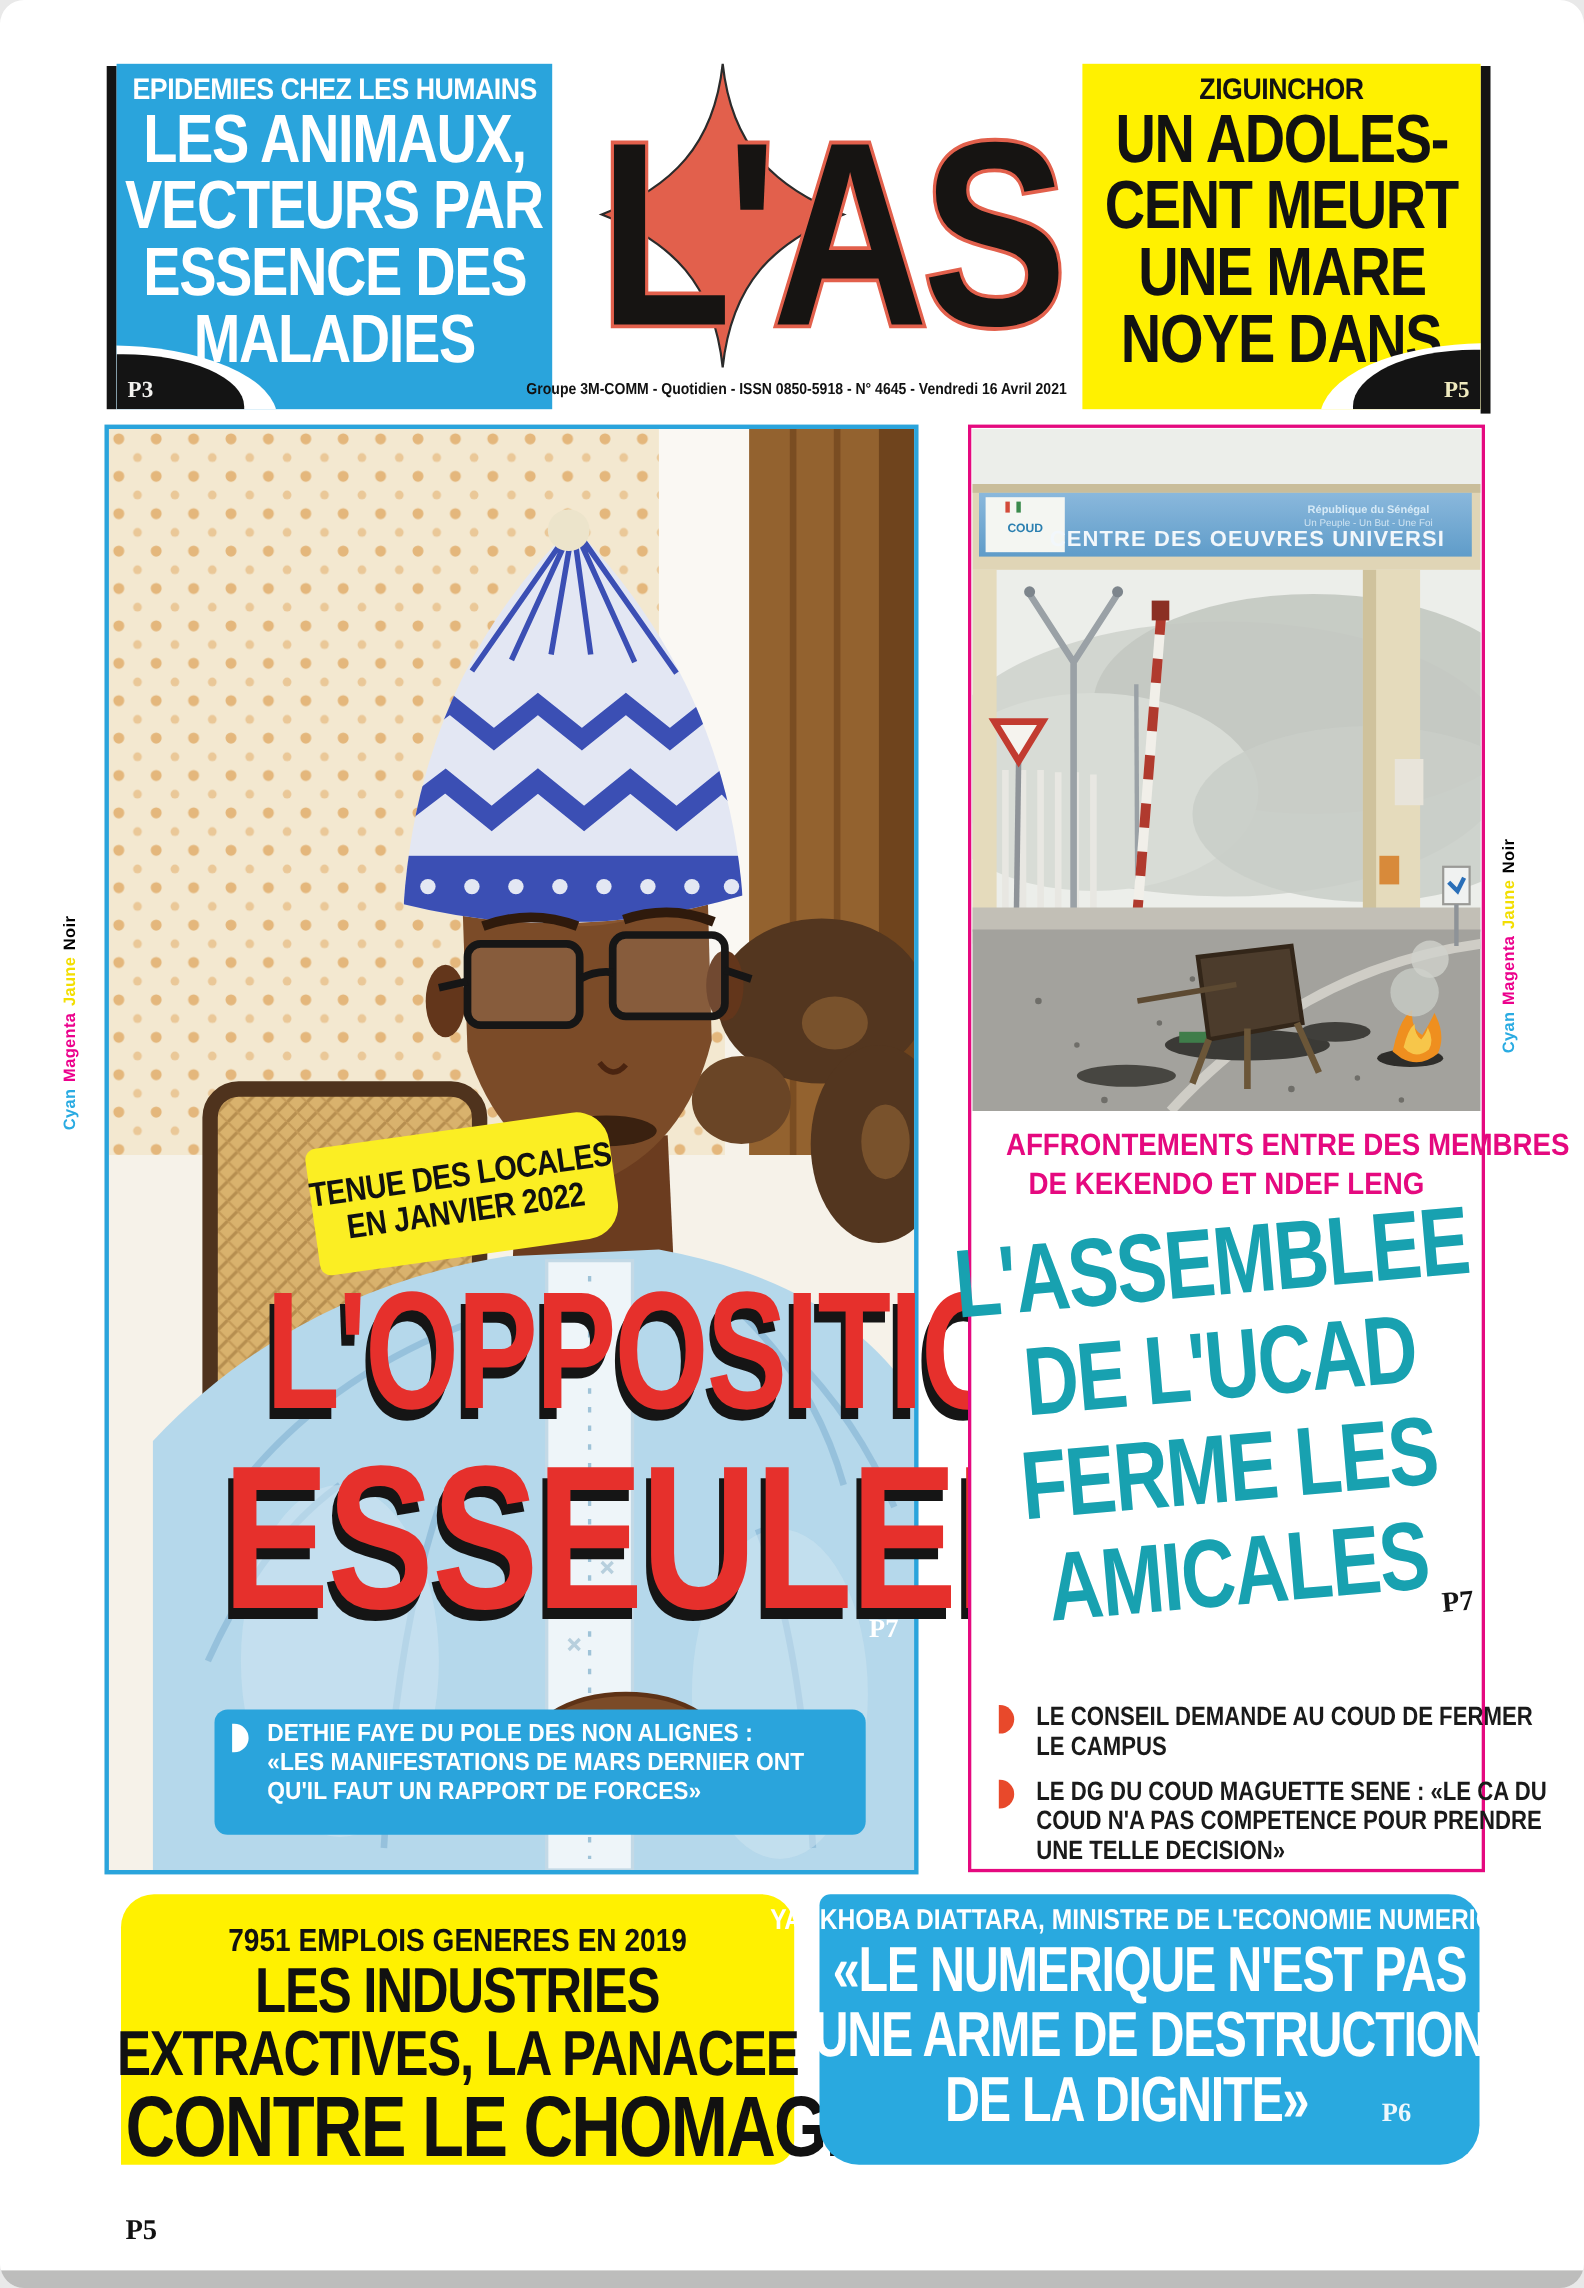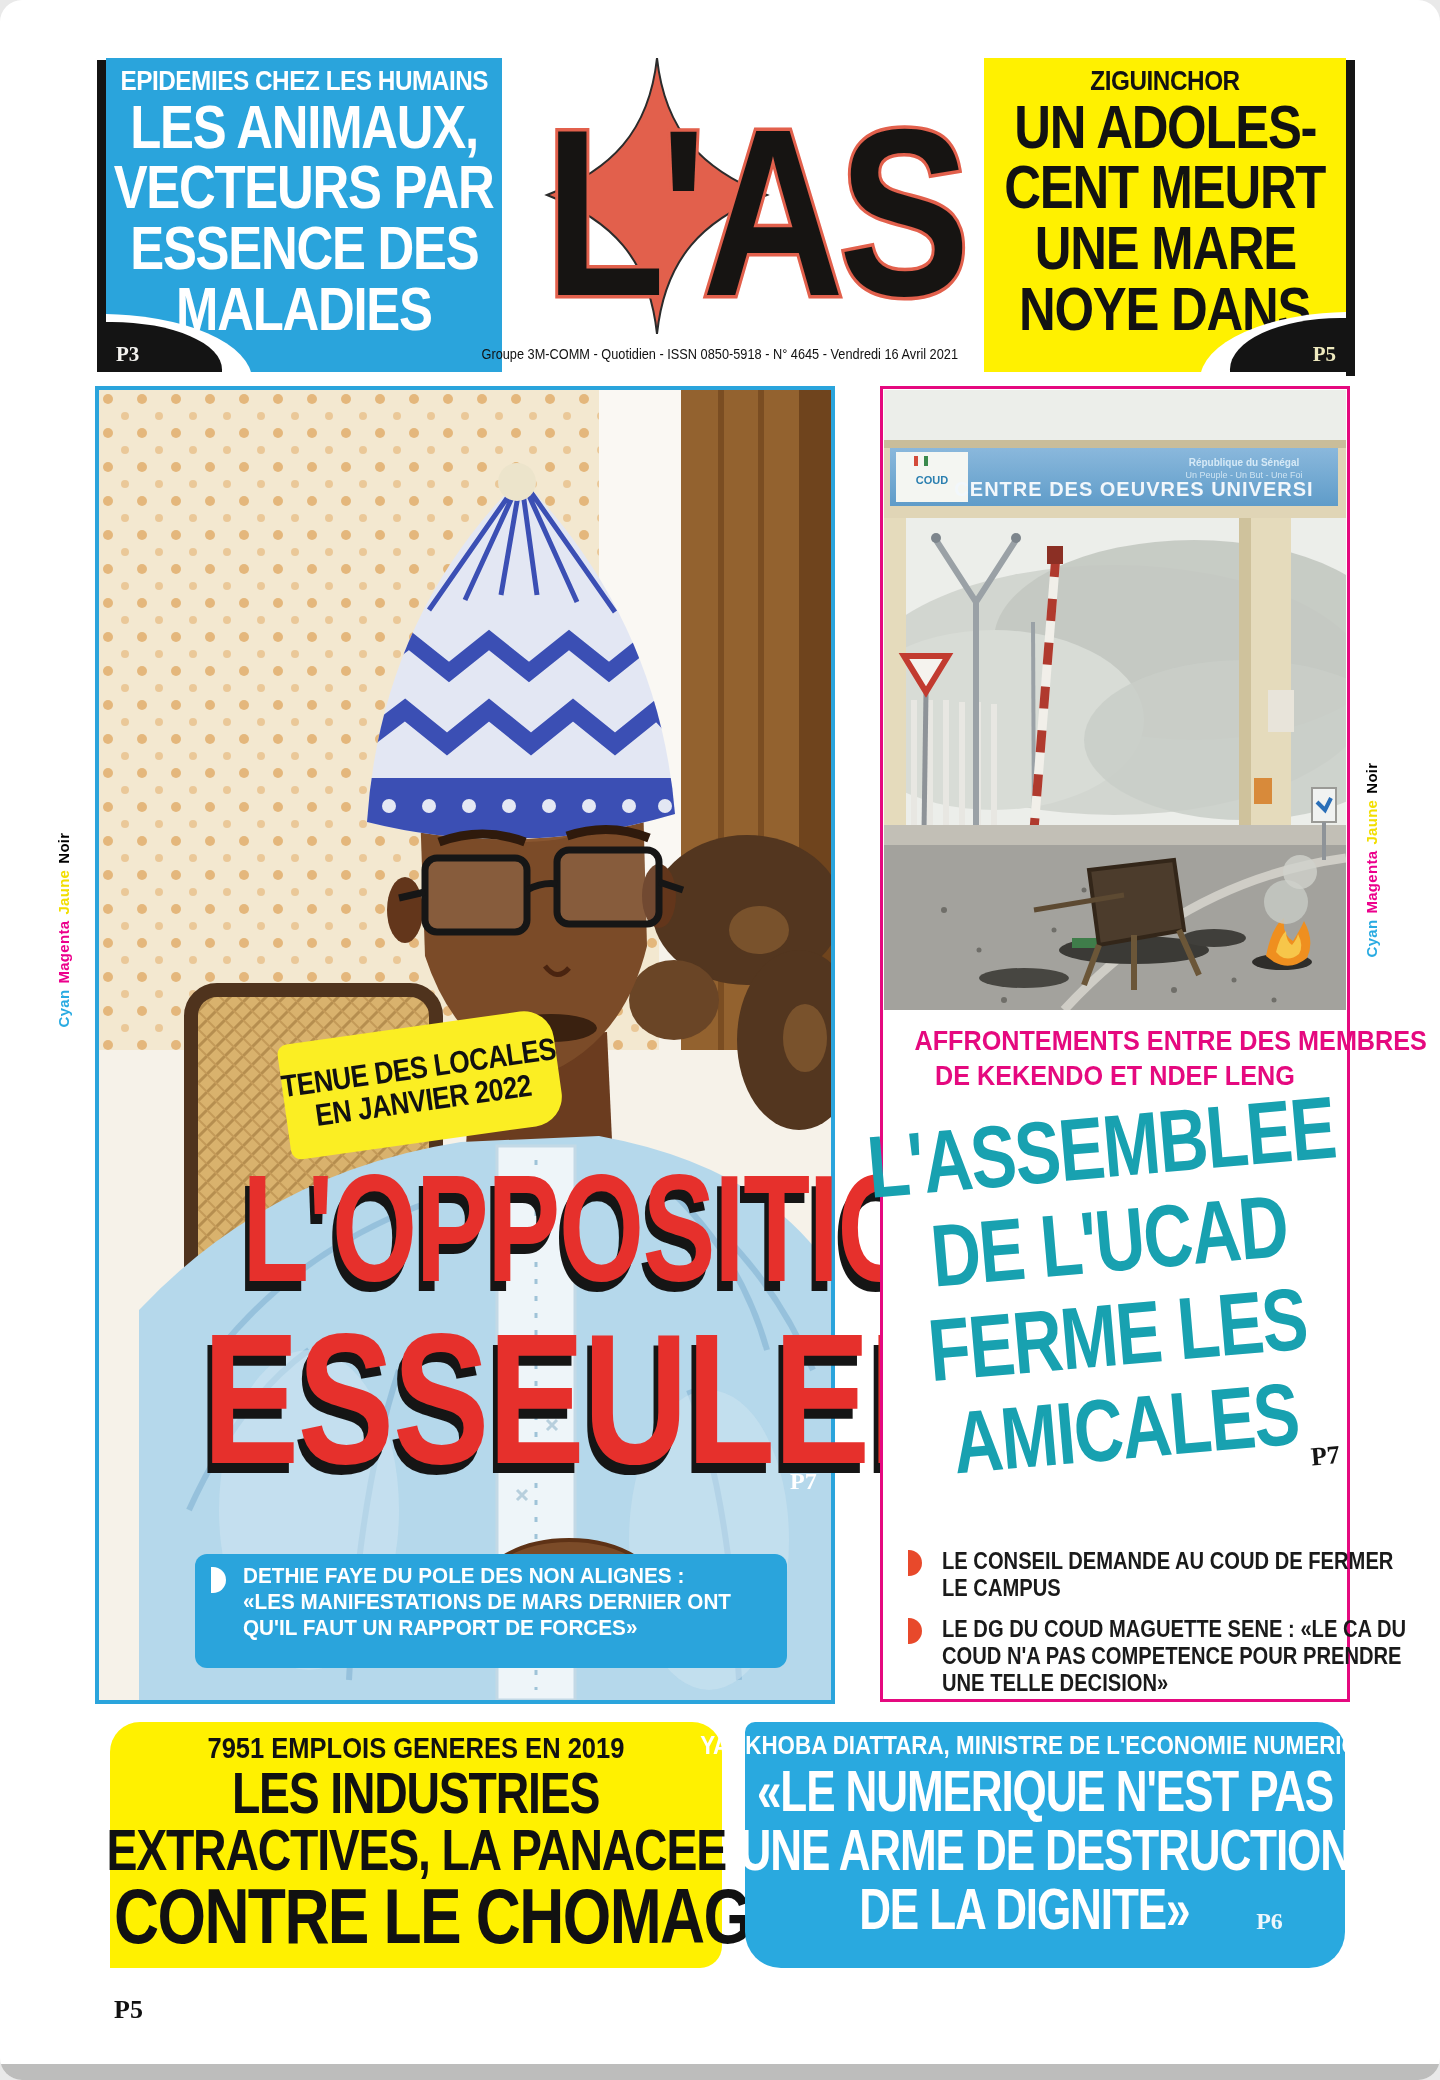--- a/index.html
+++ b/index.html
@@ -22,21 +22,21 @@
   .wedge{position:absolute;background:#141414;}
   .wedge.bl{left:0;bottom:0;width:116px;height:50px;border-top-right-radius:95% 95%;}
   .wedge.br{right:0;bottom:0;width:116px;height:54px;border-top-left-radius:95% 95%;}
   .pref{position:absolute;bottom:5px;font-family:"Liberation Serif",serif;font-weight:bold;font-size:21px;}
   .pref.l{left:10px;color:#f3f2ef;}
   .pref.r{right:10px;color:#efeabf;}
 
   
   .logo-wrap{position:absolute;left:505px;top:52px;width:480px;height:288px;}
   .tagline{position:absolute;left:445px;top:346px;width:550px;text-align:center;
-           font-size:14.5px;font-weight:normal;color:#111;}
+           font-size:14.5px;font-weight:bold;color:#111;}
 
   
   .photo-left{position:absolute;left:95px;top:386px;width:740px;height:1318px;
               border:4px solid #2AA4DC;box-sizing:border-box;background:#f6f3ec;}
   .sticker{position:absolute;left:283px;top:1026px;width:276px;height:116px;background:#FBEE23;
            border-radius:10px 30px 30px 10px;transform:rotate(-8deg);display:flex;flex-direction:column;
            justify-content:center;align-items:center;color:#111;font-weight:bold;font-size:31px;line-height:1.08;letter-spacing:-.5px;}
   .red-hl{position:absolute;left:95px;width:740px;text-align:center;color:#E6302C;font-weight:bold;
           text-shadow:-6px 10px 0 #151515;letter-spacing:-2px;}
   .red-hl.l1{top:1152px;font-size:152px;line-height:1;}
@@ -61,21 +61,21 @@
   .p7-right{position:absolute;right:14px;bottom:26px;color:#151515;font-family:"Liberation Serif",serif;
             font-weight:bold;font-size:26px;letter-spacing:0;}
   .bullets{position:absolute;left:900px;top:1548px;width:436px;display:flex;flex-direction:column;gap:14px;}
   .bullet-item{position:relative;padding-left:42px;color:#1a1a1a;font-weight:bold;font-size:24px;line-height:1.12;}
   .bullet-icon{position:absolute;left:8px;top:2px;width:14px;height:26px;background:#E8492B;
                border-radius:0 14px 14px 0;}
 
   
   .ybox{position:absolute;left:110px;top:1722px;width:612px;height:246px;background:#FFF100;
         border-radius:30px 30px 22px 0;color:#111;display:flex;flex-direction:column;align-items:center;
-        padding-top:10px;box-sizing:border-box;overflow:visible;}
+        padding-top:27px;box-sizing:border-box;overflow:visible;}
   .ybox .k{font-weight:bold;font-size:29px;}
   .ybox .h{font-weight:bold;font-size:58px;line-height:.98;letter-spacing:-1.5px;}
   .ybox .h3{font-weight:bold;font-size:78px;line-height:.96;letter-spacing:-2px;align-self:flex-start;margin-left:4px;}
   .ps{font-family:"Liberation Serif",serif;font-weight:bold;font-size:26px;letter-spacing:0;}
   .bbox{position:absolute;left:745px;top:1722px;width:600px;height:246px;background:#29A9DF;
         border-radius:10px 28px 36px 36px;color:#fff;display:flex;flex-direction:column;align-items:center;
         padding-top:8px;box-sizing:border-box;}
   .bbox .k{font-weight:bold;font-size:26px;}
   .bbox .h{font-weight:bold;font-size:58px;line-height:1.02;letter-spacing:-1.5px;}
   .bbox .ps{color:#eef7fc;font-size:24px;}

